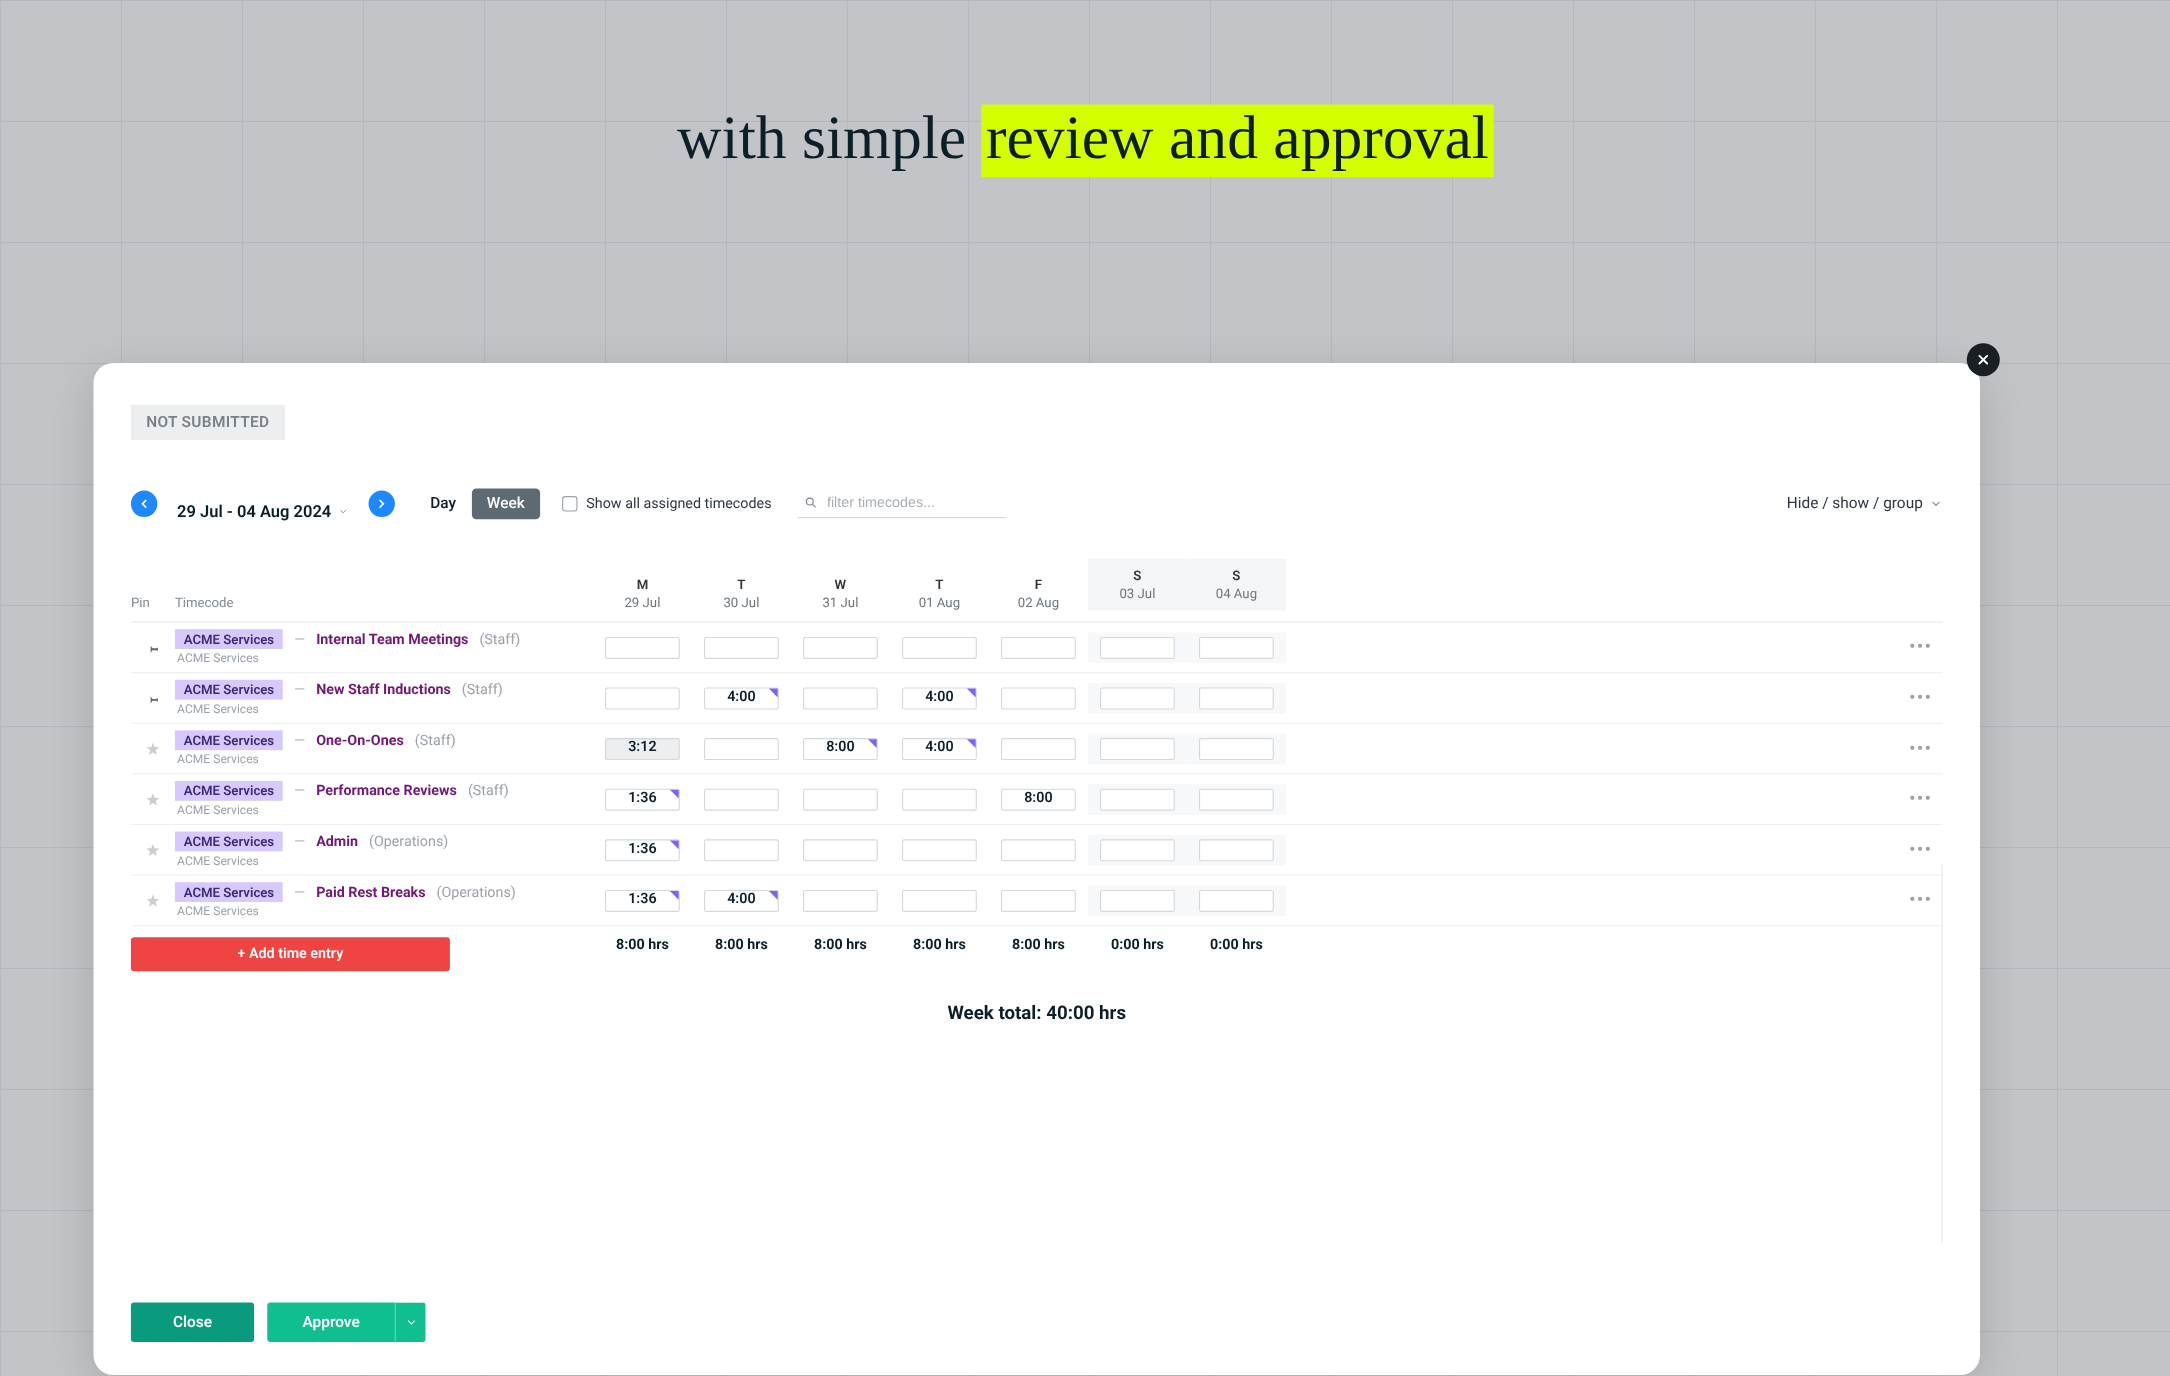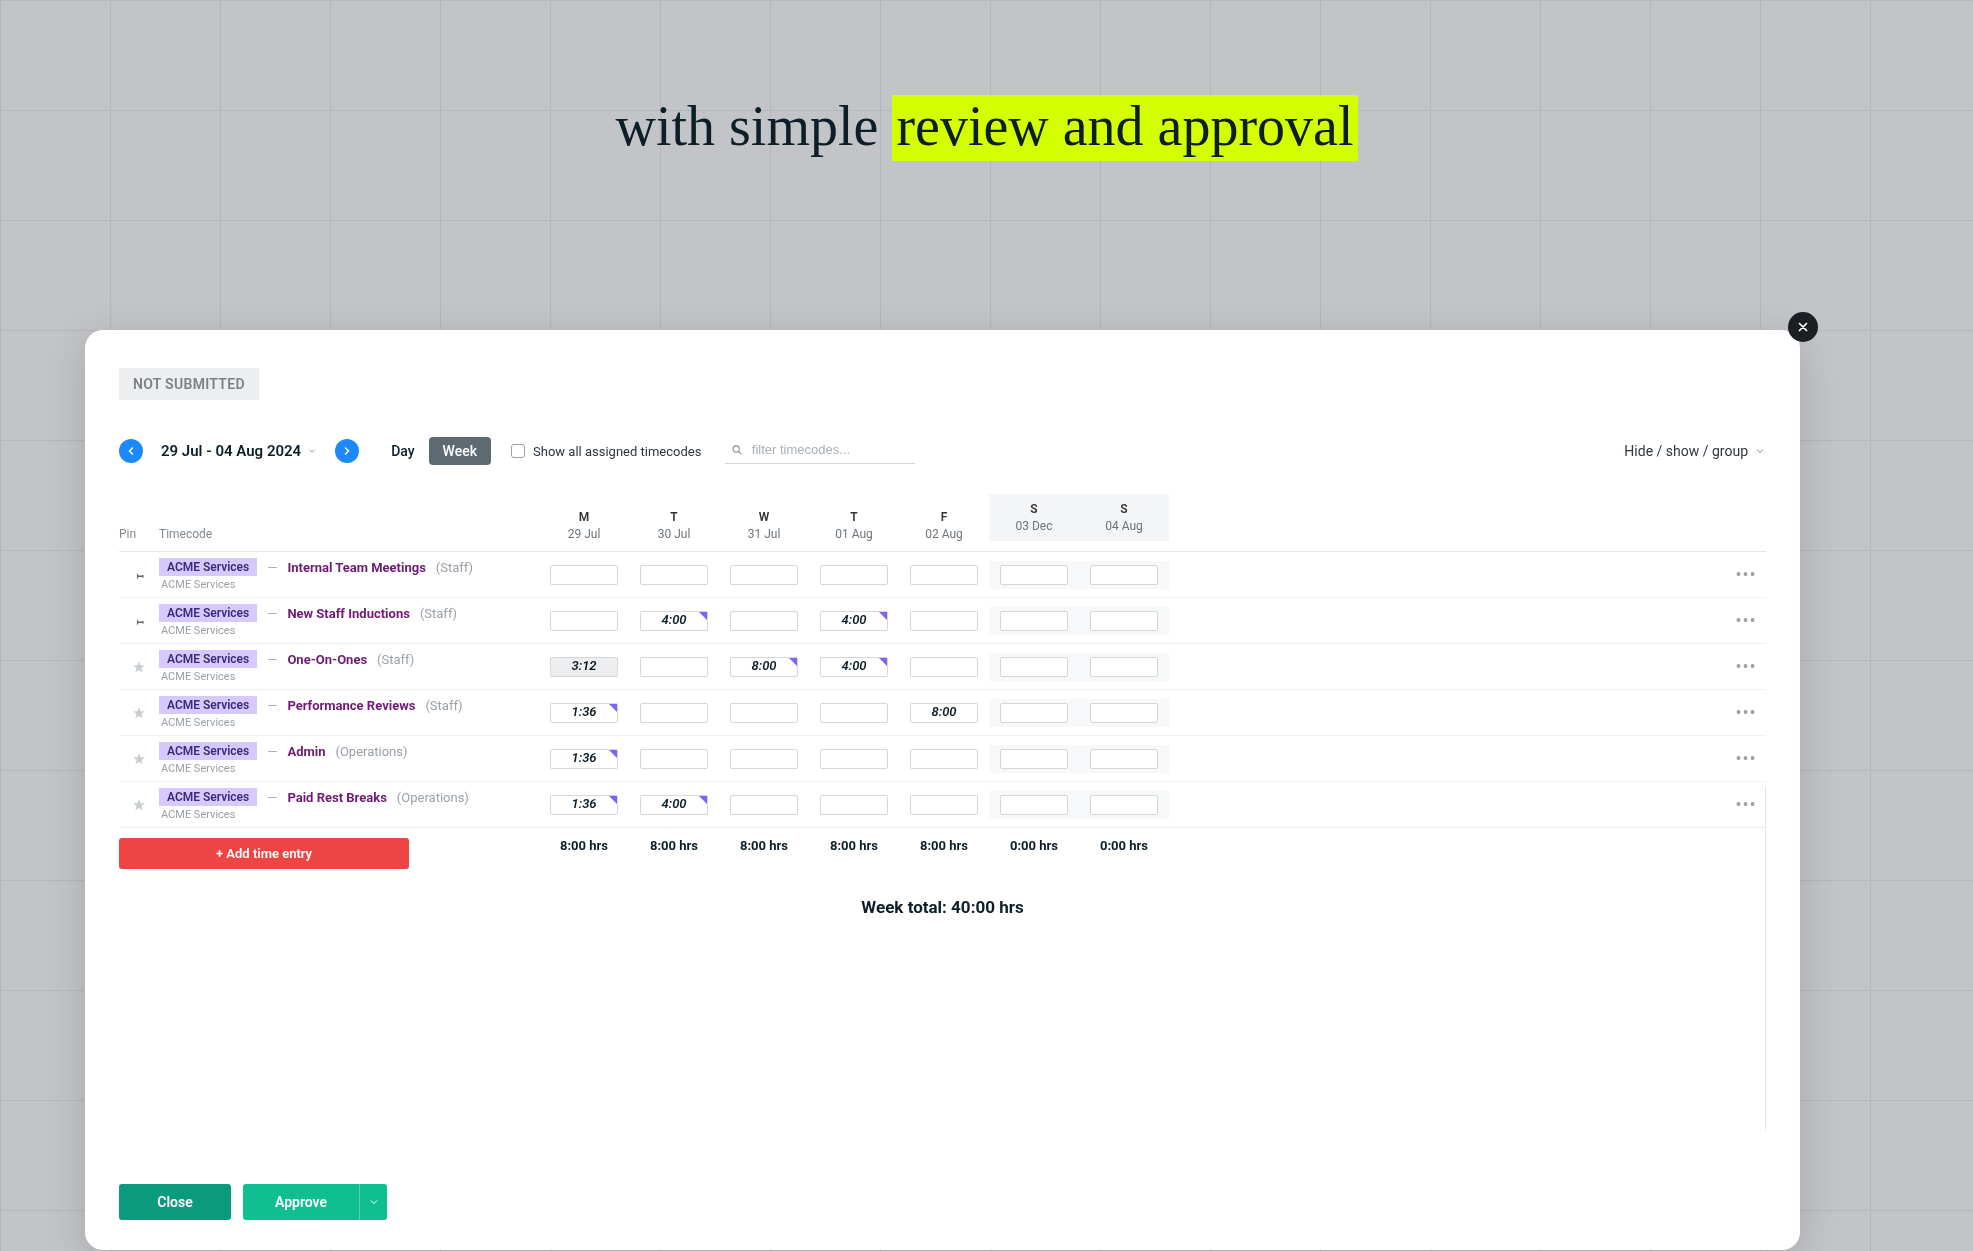--- a/index.html
+++ b/index.html
@@ -88,20 +88,21 @@
 }
 .nav-arrow svg { fill: #fff; }
 .date-range {
   font-size: 15px;
   font-weight: 600;
   color: #0c1f28;
   padding: 6px 8px;
   display: flex;
   align-items: center;
   gap: 6px;
+  margin-top: 14px;
 }
 .chev-down { width: 10px; height: 10px; }
 .view-toggle { display: flex; gap: 0; margin-left: 8px; }
 .view-btn {
   font-size: 14px;
   font-weight: 500;
   padding: 6px 14px;
   border-radius: 4px;
   cursor: pointer;
   color: #0c1f28;
@@ -138,21 +139,20 @@
 .cell.weekend { background: #f7f8f9; }
 .time-input {
   width: 68px; height: 20px;
   border: 1px solid #d4d8db;
   border-radius: 2px;
   font-size: 13px;
   text-align: center;
   color: #0c1f28;
   background: #fff;
   position: relative;
-  font-style: italic;
 }
 .time-input.filled { font-weight: 600; }
 .time-input.corner::after {
   content:"";
   position:absolute;
   top:0; right:0;
   border-top: 8px solid #7b61ff;
   border-left: 8px solid transparent;
 }
 .time-input.greyed { background: #eceef0; }
@@ -269,21 +269,21 @@
 
   <div class="table">
     <div class="thead" id="thead">
         <div class="th-pin">Pin</div>
         <div class="th-tc">Timecode</div>
         <div class="th-day"><span class="dow">M</span><span class="date">29 Jul</span></div>
         <div class="th-day"><span class="dow">T</span><span class="date">30 Jul</span></div>
         <div class="th-day"><span class="dow">W</span><span class="date">31 Jul</span></div>
         <div class="th-day"><span class="dow">T</span><span class="date">01 Aug</span></div>
         <div class="th-day"><span class="dow">F</span><span class="date">02 Aug</span></div>
-        <div class="th-day weekend"><span class="dow">S</span><span class="date">03 Dec</span></div>
+        <div class="th-day weekend"><span class="dow">S</span><span class="date">03 Jul</span></div>
         <div class="th-day weekend"><span class="dow">S</span><span class="date">04 Aug</span></div>
         <div></div>
         <div></div>
       </div>
     <div id="tbody">
         <div class="row">
     <div class="pin-cell">
             <svg class="pin-icon pinned" viewBox="0 0 24 24">
               <path d="M14 3l7 7-3 1-4 4 1 5-4-4-6 6 6-6-4-4 5 1 4-4 1-3z" transform="rotate(45 12 12)"></path>
             </svg>

